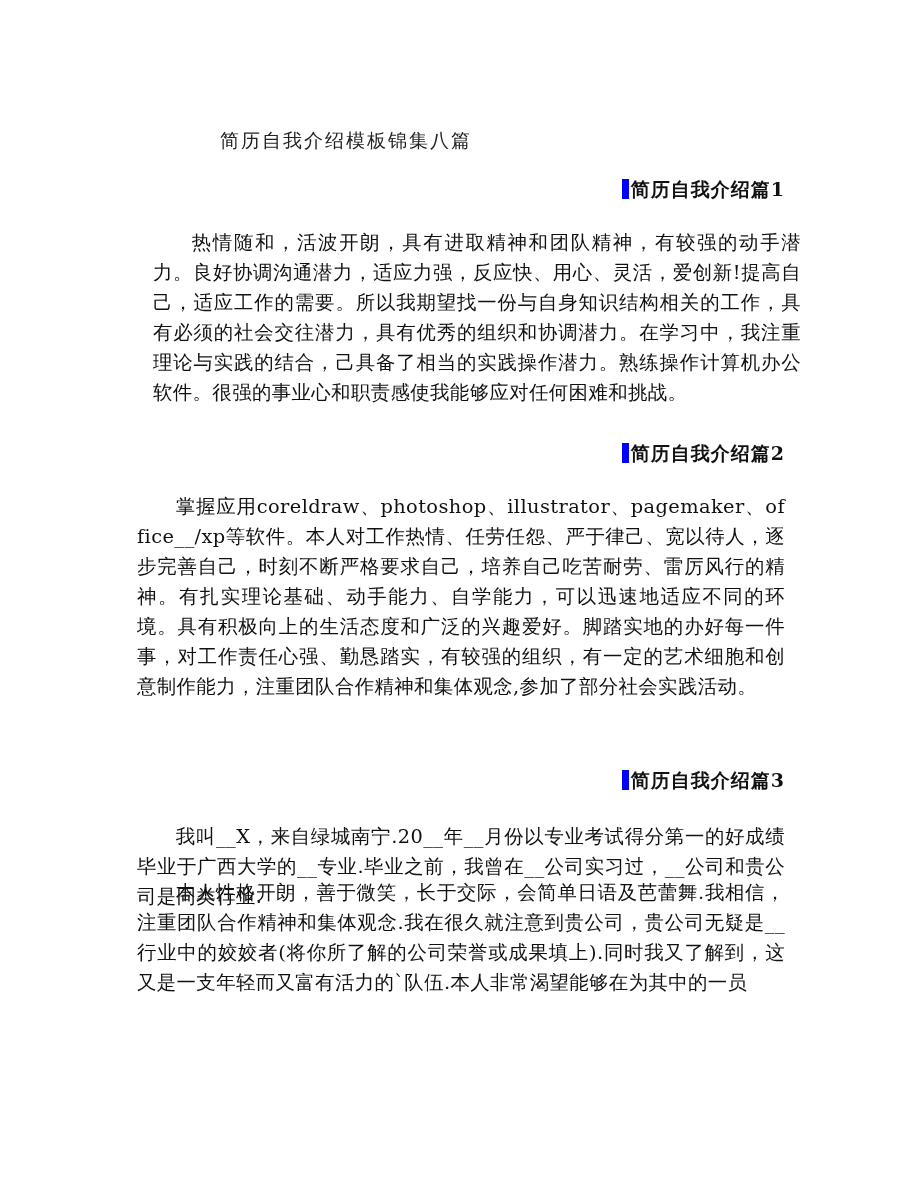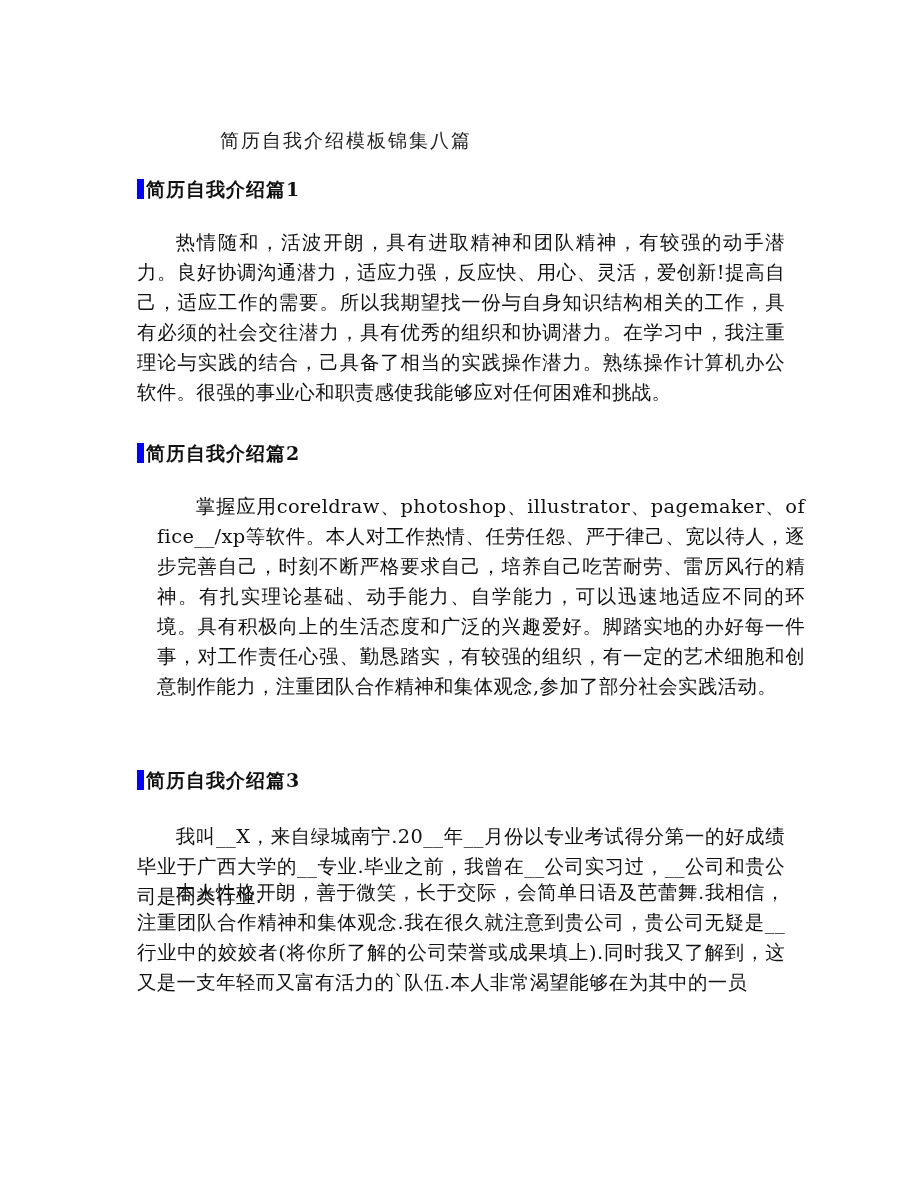--- a/index.html
+++ b/index.html
@@ -1,37 +1,37 @@
 <!DOCTYPE html>
 <html><head>
 <meta charset="utf-8">
 <style>
   html, body { margin: 0; padding: 0; background: #ffffff; }
   body { width: 920px; height: 1191px; position: relative; overflow: hidden;
          font-family: "DejaVu Serif", "Liberation Serif", serif; color: #111; }
   .page { position: absolute; left: 137px; top: 0; width: 648px; }
   .doc-title { position: absolute; left: 47px; top: 128px; font-size: 19px; letter-spacing: 2px; color: #222; white-space: nowrap; margin-left: 36px; }
-  .heading { position: absolute; left: 0; width: 648px; text-align: left; font-size: 19px; font-weight: bold; letter-spacing: 1px; white-space: nowrap; }
+  .heading { position: absolute; left: 0; width: 648px; text-align: right; font-size: 19px; font-weight: bold; letter-spacing: 1px; white-space: nowrap; }
   .heading .marker { display: inline-block; width: 7px; height: 20px; background: #0000ff; vertical-align: -3px; margin-right: 2px; }
   .para { position: absolute; left: 0; width: 648px; font-size: 19.4px; line-height: 30px; text-indent: 2em; letter-spacing: 0.4px; text-align: justify; word-break: break-all; }
 </style>
 </head>
 <body>
 
 <div class="page">
   <div class="doc-title">简历自我介绍模板锦集八篇</div>
 
   <div class="heading" style="top:177px;">
     <span class="marker"></span><span>简历自我介绍篇1</span>
   </div>
-  <div class="para" style="top:228px;">热情随和，活波开朗，具有进取精神和团队精神，有较强的动手潜力。良好协调沟通潜力，适应力强，反应快、用心、灵活，爱创新!提高自己，适应工作的需要。所以我期望找一份与自身知识结构相关的工作，具有必须的社会交往潜力，具有优秀的组织和协调潜力。在学习中，我注重理论与实践的结合，己具备了相当的实践操作潜力。熟练操作计算机办公软件。很强的事业心和职责感使我能够应对任何困难和挑战。</div>
+  <div class="para" style="top:228px;margin-left:16px;">热情随和，活波开朗，具有进取精神和团队精神，有较强的动手潜力。良好协调沟通潜力，适应力强，反应快、用心、灵活，爱创新!提高自己，适应工作的需要。所以我期望找一份与自身知识结构相关的工作，具有必须的社会交往潜力，具有优秀的组织和协调潜力。在学习中，我注重理论与实践的结合，己具备了相当的实践操作潜力。熟练操作计算机办公软件。很强的事业心和职责感使我能够应对任何困难和挑战。</div>
 
   <div class="heading" style="top:441px;">
     <span class="marker"></span><span>简历自我介绍篇2</span>
   </div>
-  <div class="para" style="top:492px;margin-left:20px;">掌握应用coreldraw、photoshop、illustrator、pagemaker、office__/xp等软件。本人对工作热情、任劳任怨、严于律己、宽以待人，逐步完善自己，时刻不断严格要求自己，培养自己吃苦耐劳、雷厉风行的精神。有扎实理论基础、动手能力、自学能力，可以迅速地适应不同的环境。具有积极向上的生活态度和广泛的兴趣爱好。脚踏实地的办好每一件事，对工作责任心强、勤恳踏实，有较强的组织，有一定的艺术细胞和创意制作能力，注重团队合作精神和集体观念,参加了部分社会实践活动。</div>
+  <div class="para" style="top:492px;">掌握应用coreldraw、photoshop、illustrator、pagemaker、office__/xp等软件。本人对工作热情、任劳任怨、严于律己、宽以待人，逐步完善自己，时刻不断严格要求自己，培养自己吃苦耐劳、雷厉风行的精神。有扎实理论基础、动手能力、自学能力，可以迅速地适应不同的环境。具有积极向上的生活态度和广泛的兴趣爱好。脚踏实地的办好每一件事，对工作责任心强、勤恳踏实，有较强的组织，有一定的艺术细胞和创意制作能力，注重团队合作精神和集体观念,参加了部分社会实践活动。</div>
 
   <div class="heading" style="top:768px;">
     <span class="marker"></span><span>简历自我介绍篇3</span>
   </div>
   <div class="para" style="top:822px;">我叫__X，来自绿城南宁.20__年__月份以专业考试得分第一的好成绩毕业于广西大学的__专业.毕业之前，我曾在__公司实习过，__公司和贵公司是同类行业.</div>
   <div class="para" style="top:878px;">本人性格开朗，善于微笑，长于交际，会简单日语及芭蕾舞.我相信，注重团队合作精神和集体观念.我在很久就注意到贵公司，贵公司无疑是__行业中的姣姣者(将你所了解的公司荣誉或成果填上).同时我又了解到，这又是一支年轻而又富有活力的`队伍.本人非常渴望能够在为其中的一员</div>
 </div>
 
 </body></html>

